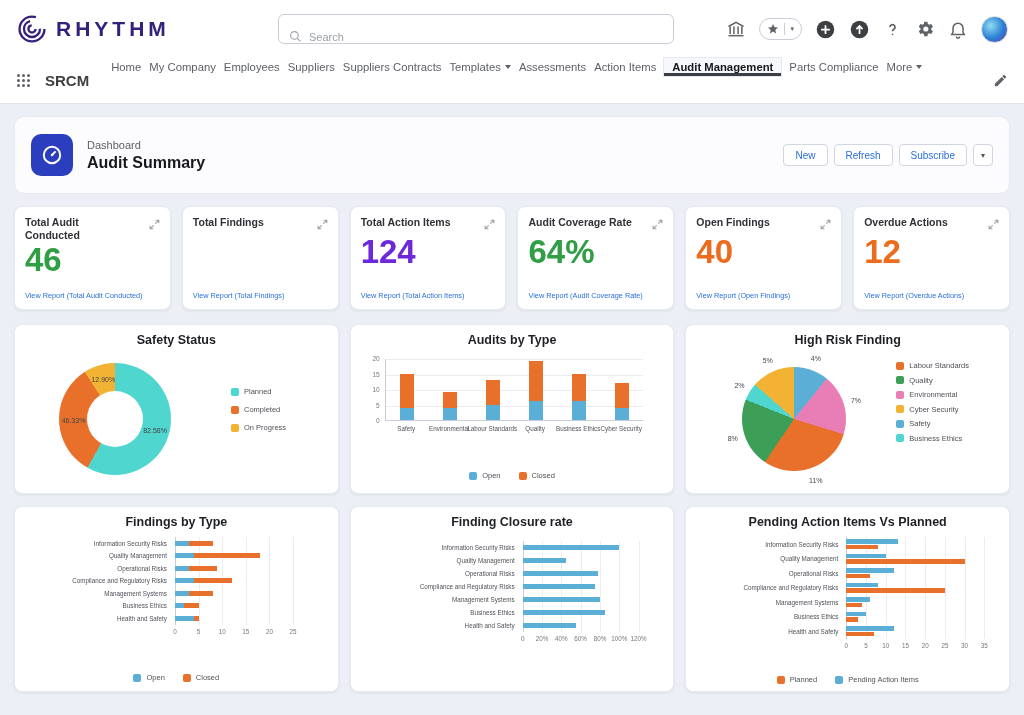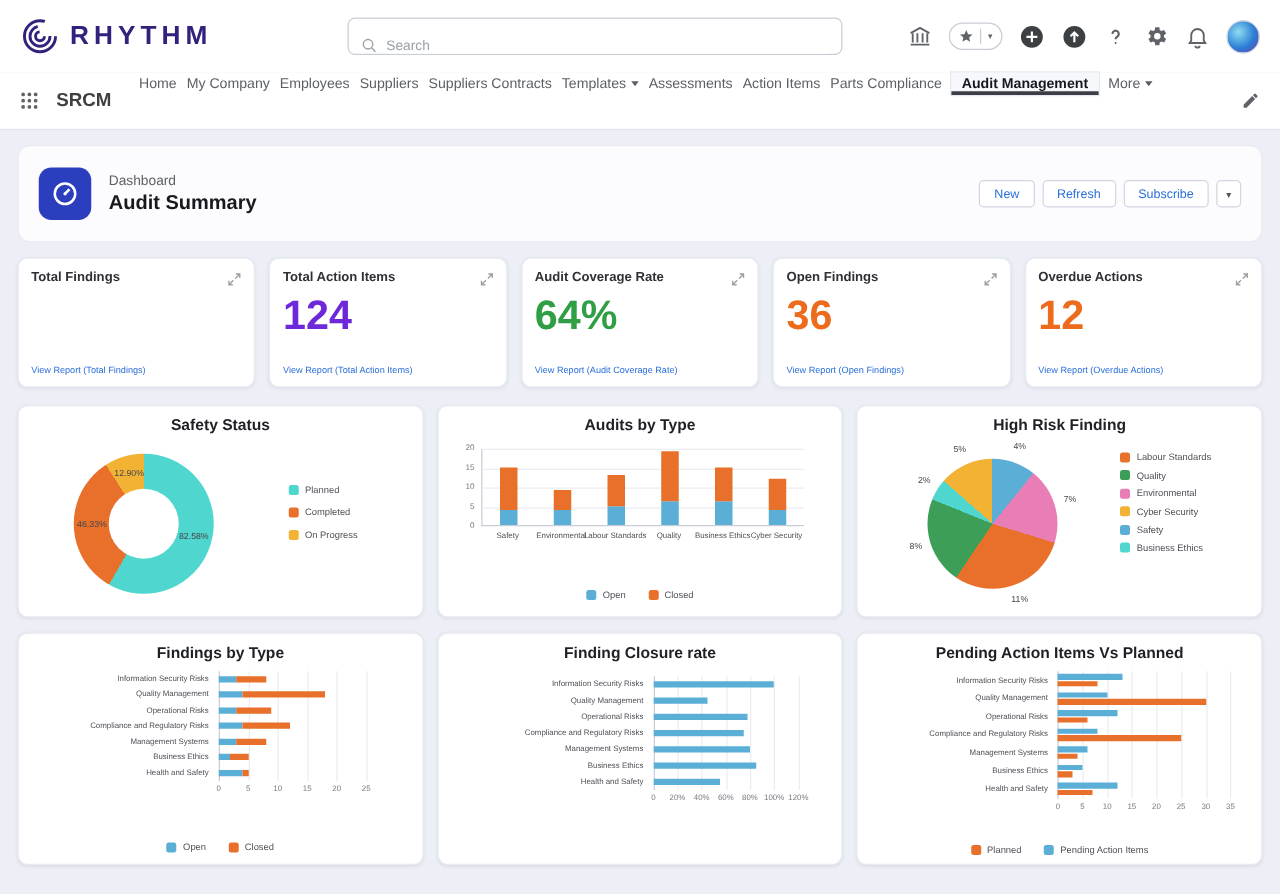--- a/index.html
+++ b/index.html
@@ -205,25 +205,25 @@
       <div class="nav-item" data-interactable="true">
         <span data-interactable="false">Templates</span>
         <span class="nav-caret" data-interactable="false"></span>
       </div>
       <div class="nav-item" data-interactable="true">
         <span data-interactable="false">Assessments</span>
       </div>
       <div class="nav-item" data-interactable="true">
         <span data-interactable="false">Action Items</span>
       </div>
-      <div class="nav-item" data-interactable="true">
-        <span data-interactable="false">Parts Compliance</span>
-      </div>
       <div class="nav-item active" data-interactable="true">
         <span data-interactable="false">Audit Management</span>
+      </div>
+      <div class="nav-item" data-interactable="true">
+        <span data-interactable="false">Parts Compliance</span>
       </div>
       <div class="nav-item" data-interactable="true">
         <span data-interactable="false">More</span>
         <span class="nav-caret" data-interactable="false"></span>
       </div>
     </div>
   <span class="edit-wrap" data-interactable="true">
     <svg width="15" height="15" viewBox="0 0 24 24" fill="#5f6368">
       <path d="M3 17.2V21h3.8L17.8 10 14 6.2 3 17.2zM20.7 7.1a1 1 0 0 0 0-1.4l-2.4-2.4a1 1 0 0 0-1.4 0L15 5.2 18.8 9l1.9-1.9z"></path>
     </svg>
@@ -248,20 +248,30 @@
         <div class="action-btn" data-interactable="true">New</div>
         <div class="action-btn" data-interactable="true">Refresh</div>
         <div class="action-btn" data-interactable="true">Subscribe</div>
         <div class="action-btn caret-btn" data-interactable="true">▾</div>
       </div>
   </section>
 
   <section class="kpi-row" id="kpi-row" data-interactable="false">
       <div class="kpi" data-interactable="false">
         <div class="kpi-top" data-interactable="false">
+          <div class="kpi-label" data-interactable="false">Total Audit Conducted</div>
+          <span data-interactable="true"><svg width="11" height="11" viewBox="0 0 14 14" fill="none" stroke="#9aa0a6" stroke-width="1.4">
+              <path d="M8.5 1.5h4v4M12.5 1.5L8 6M5.5 12.5h-4v-4M1.5 12.5L6 8"></path>
+            </svg></span>
+        </div>
+        <div class="kpi-value" data-interactable="false" style="color: rgb(47, 158, 68);">46</div>
+        <div class="kpi-link" data-interactable="true">View Report (Total Audit Conducted)</div>
+      </div>
+      <div class="kpi" data-interactable="false">
+        <div class="kpi-top" data-interactable="false">
           <div class="kpi-label" data-interactable="false">Total Findings</div>
           <span data-interactable="true"><svg width="11" height="11" viewBox="0 0 14 14" fill="none" stroke="#9aa0a6" stroke-width="1.4">
               <path d="M8.5 1.5h4v4M12.5 1.5L8 6M5.5 12.5h-4v-4M1.5 12.5L6 8"></path>
             </svg></span>
         </div>
         <div class="kpi-link" data-interactable="true">View Report (Total Findings)</div>
       </div>
       <div class="kpi" data-interactable="false">
         <div class="kpi-top" data-interactable="false">
           <div class="kpi-label" data-interactable="false">Total Action Items</div>
@@ -282,21 +292,21 @@
         <div class="kpi-value" data-interactable="false" style="color: rgb(47, 158, 68);">64%</div>
         <div class="kpi-link" data-interactable="true">View Report (Audit Coverage Rate)</div>
       </div>
       <div class="kpi" data-interactable="false">
         <div class="kpi-top" data-interactable="false">
           <div class="kpi-label" data-interactable="false">Open Findings</div>
           <span data-interactable="true"><svg width="11" height="11" viewBox="0 0 14 14" fill="none" stroke="#9aa0a6" stroke-width="1.4">
               <path d="M8.5 1.5h4v4M12.5 1.5L8 6M5.5 12.5h-4v-4M1.5 12.5L6 8"></path>
             </svg></span>
         </div>
-        <div class="kpi-value" data-interactable="false" style="color: rgb(237, 107, 29);">36</div>
+        <div class="kpi-value" data-interactable="false" style="color: rgb(237, 107, 29);">40</div>
         <div class="kpi-link" data-interactable="true">View Report (Open Findings)</div>
       </div>
       <div class="kpi" data-interactable="false">
         <div class="kpi-top" data-interactable="false">
           <div class="kpi-label" data-interactable="false">Overdue Actions</div>
           <span data-interactable="true"><svg width="11" height="11" viewBox="0 0 14 14" fill="none" stroke="#9aa0a6" stroke-width="1.4">
               <path d="M8.5 1.5h4v4M12.5 1.5L8 6M5.5 12.5h-4v-4M1.5 12.5L6 8"></path>
             </svg></span>
         </div>
         <div class="kpi-value" data-interactable="false" style="color: rgb(237, 107, 29);">12</div>

